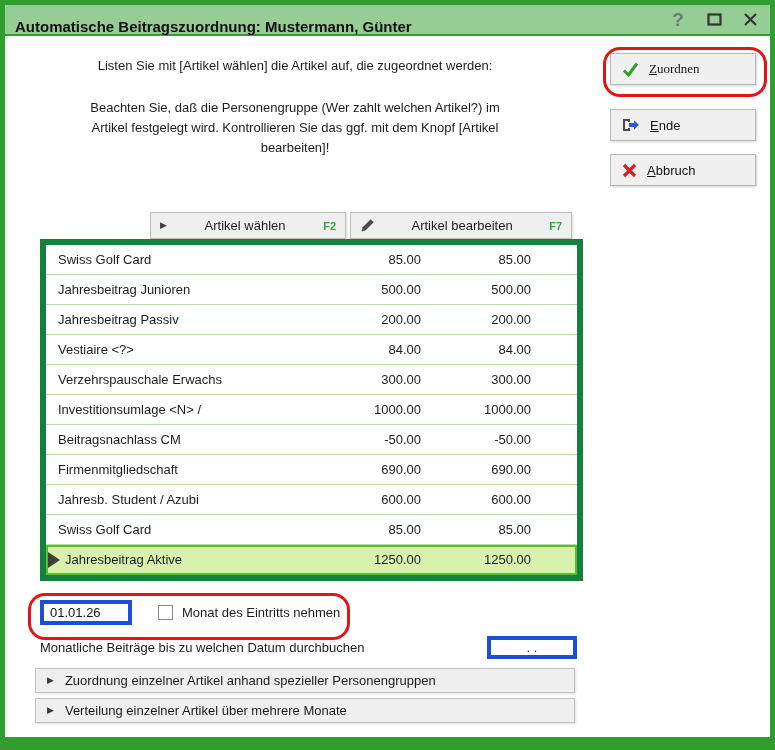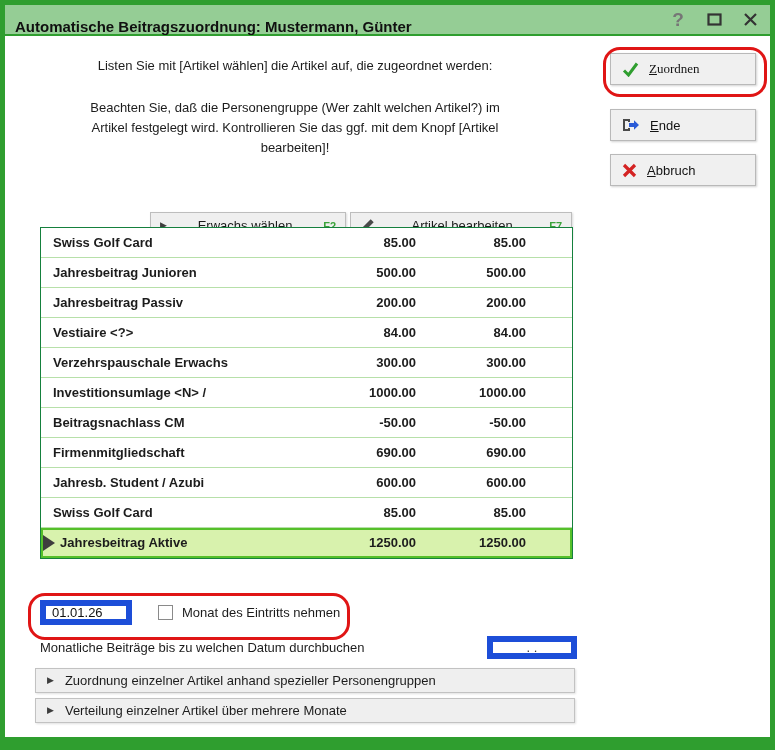--- a/index.html
+++ b/index.html
@@ -34,41 +34,41 @@
     position:absolute;top:176px;height:27px;box-sizing:border-box;display:flex;align-items:center;
     background:#efefef;border:1px solid #bdbdbd;box-shadow:1px 1px 2px rgba(0,0,0,.15);
     font:inherit;color:#1c1c1c;padding:0 9px;cursor:pointer;
   }
   #btn-choose{left:145px;width:196px;}
   #btn-edit{left:345px;width:222px;}
   .tool-btn .lbl{flex:1;text-align:center;}
   .shortcut{color:var(--shortcut);font-size:11px;font-weight:bold;}
   .tri{color:#3d3d3d;font-size:9px;line-height:1;}
   .table{
-    position:absolute;top:191px;left:35px;width:531px;box-sizing:content-box;
-    border:1px solid #15803d;background:#fff;font-weight:bold;
+    position:absolute;top:203px;left:35px;width:531px;box-sizing:content-box;
+    border:6px solid #15803d;background:#fff;
   }
   .trow{
     position:relative;display:grid;grid-template-columns:1fr 100px 110px 46px;
     height:30px;line-height:29px;border-bottom:1px solid var(--row-sep);
     padding-left:12px;box-sizing:border-box;cursor:default;
   }
   .trow:last-child{border-bottom:none;}
   .tname{overflow:hidden;white-space:nowrap;}
   .tval{text-align:right;white-space:nowrap;}
   .trow.selected{background:var(--selected-bg);box-shadow:inset 0 0 0 2px var(--selected-border);}
   .marker{display:none;}
   .trow.selected .marker{
     display:block;position:absolute;left:2px;top:7px;width:0;height:0;
     border-top:8px solid transparent;border-bottom:8px solid transparent;border-left:12px solid #3e3e3e;
   }
   .trow.selected .tname{margin-left:7px;}
   .date-row{position:absolute;top:564px;left:35px;display:flex;align-items:center;}
   .date-label{width:205px;}
-  input.text{box-sizing:border-box;height:25px;border:6px solid #1d4ed8;font:inherit;padding:2px 6px;background:#fff;color:#111;}
+  input.text{box-sizing:border-box;height:25px;border:4px solid #1d4ed8;font:inherit;padding:2px 6px;background:#fff;color:#111;}
   #date-input{width:92px;}
   .checkbox{appearance:none;-webkit-appearance:none;width:15px;height:15px;border:1px solid #8a8a8a;background:#fff;margin:0 0 0 26px;cursor:pointer;}
   .cb-label{margin-left:9px;}
   .monthly-row{position:absolute;top:600px;left:35px;width:537px;display:flex;align-items:center;justify-content:space-between;}
   #monthly-input{width:90px;height:23px;text-align:center;color:#3a3a3a;}
   .section-btn{
     position:absolute;left:30px;width:540px;height:25px;box-sizing:border-box;
     display:flex;align-items:center;gap:11px;padding:0 11px;
     background:#efefef;border:1px solid #c2c2c2;box-shadow:1px 1px 2px rgba(0,0,0,.12);
     font:inherit;color:#1c1c1c;text-align:left;cursor:pointer;
@@ -116,21 +116,21 @@
     </div>
   </div>
 
   <div class="content">
 
     <p class="instr" id="p1">Listen Sie mit [Artikel wählen] die Artikel auf, die zugeordnet werden:</p>
     <p class="instr" id="p2">Beachten Sie, daß die Personengruppe (Wer zahlt welchen Artikel?) im Artikel festgelegt wird. Kontrollieren Sie das ggf. mit dem Knopf [Artikel bearbeiten]!</p>
 
     <button class="tool-btn" id="btn-choose">
       <span class="tri">▶</span>
-      <span class="lbl">Erwachs wählen</span>
+      <span class="lbl">Artikel wählen</span>
       <span class="shortcut">F2</span>
     </button>
 
     <button class="tool-btn" id="btn-edit">
       <span style="display:flex;">
         <svg width="15" height="15" viewBox="0 0 15 15">
             <path d="M1.5 13.5 l1.2-4.2 8-8 3 3 -8 8 z" fill="#4a4a4a"></path>
           </svg>
       </span>
       <span class="lbl">Artikel bearbeiten</span>

